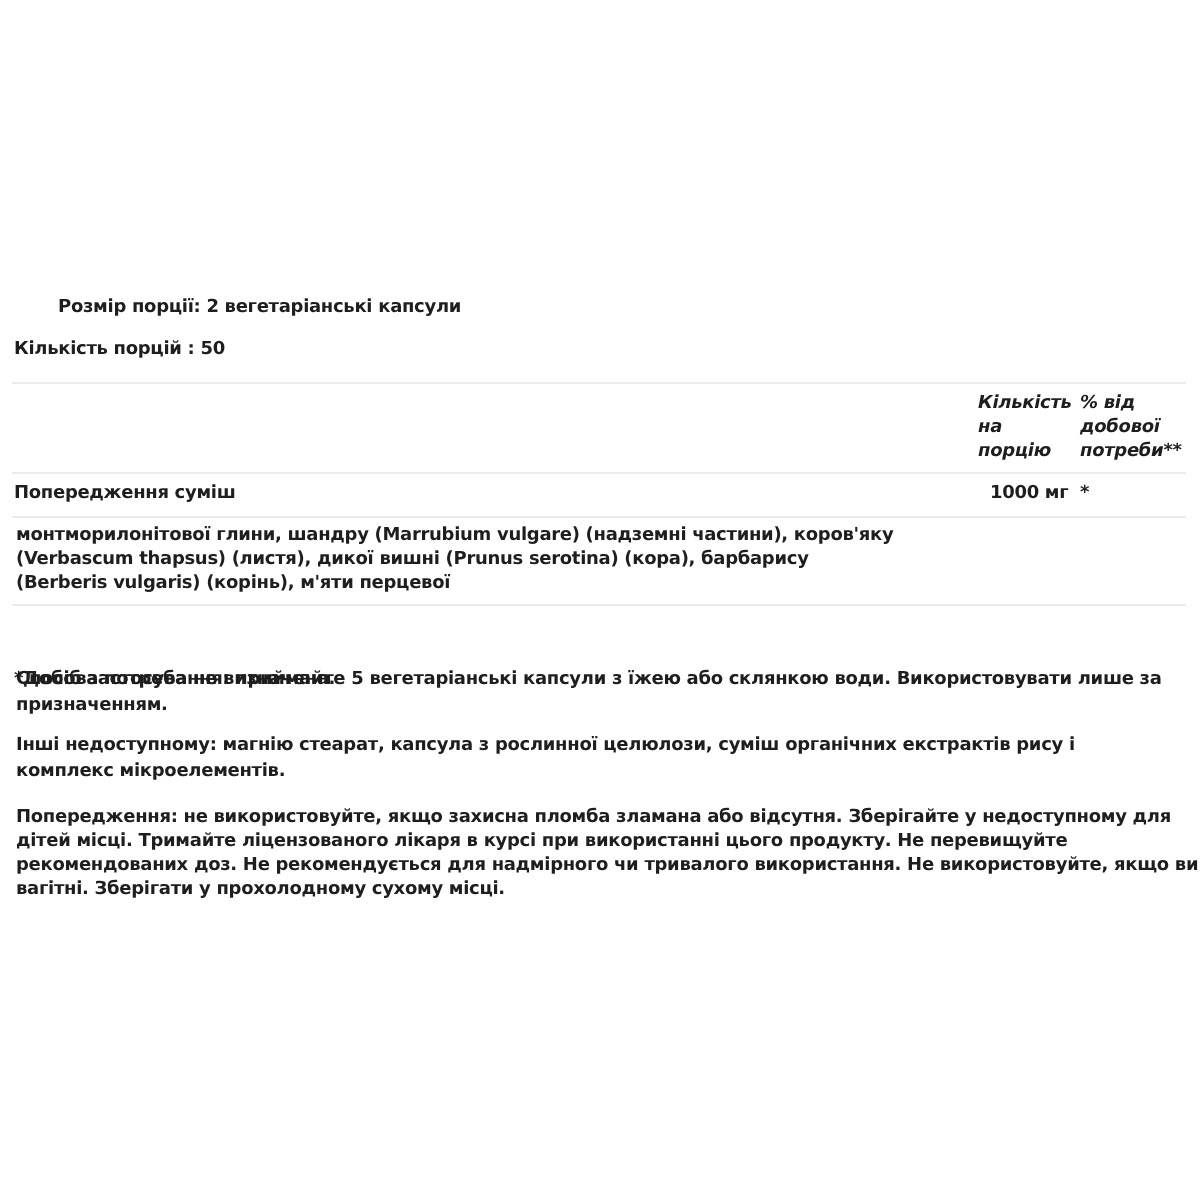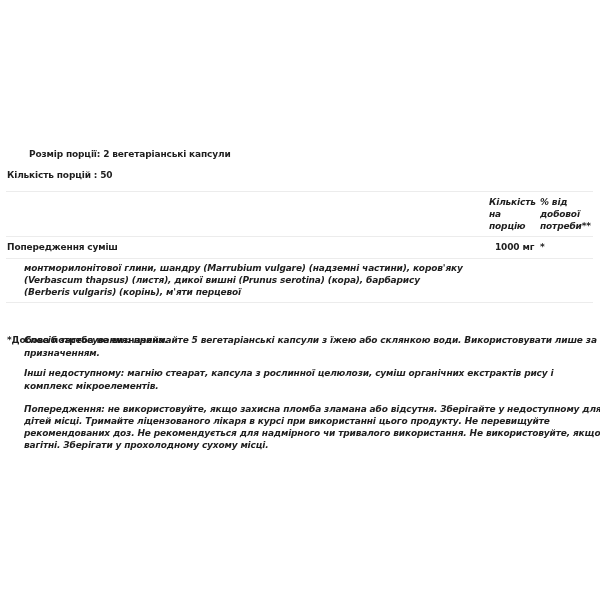--- a/index.html
+++ b/index.html
@@ -25,25 +25,24 @@
       height: 1px;
       background: #ececec;
     }
     .txt {
       position: absolute;
       white-space: nowrap;
       line-height: 12px;
     }
     .para {
       position: absolute;
-      left: 24px;
+      left: 8px;
       width: 586px;
       line-height: 12.5px;
       white-space: normal;
-      font-style: italic;
     }
     .col-head {
       position: absolute;
       line-height: 12px;
       white-space: pre-line;
       font-style: italic;
     }
   </style>
 </head>
 <body>

